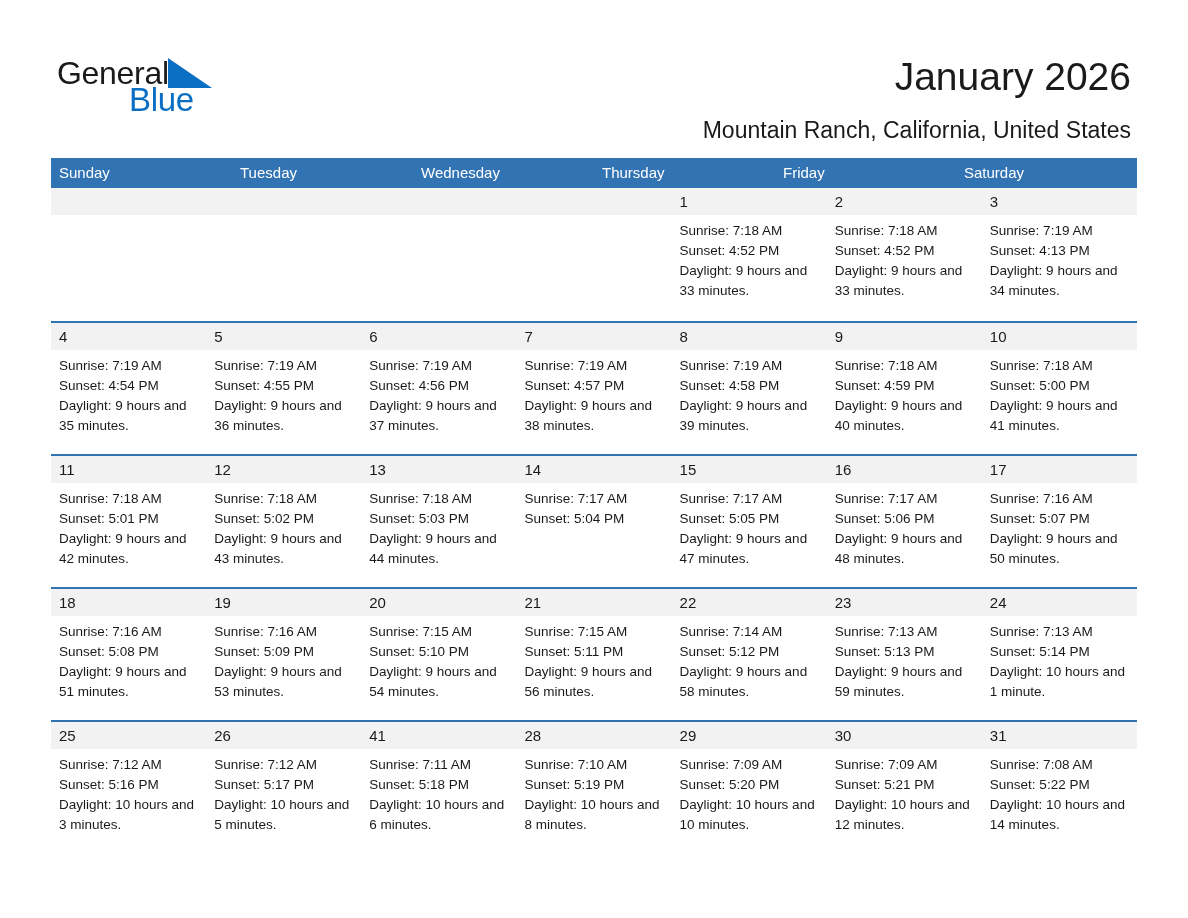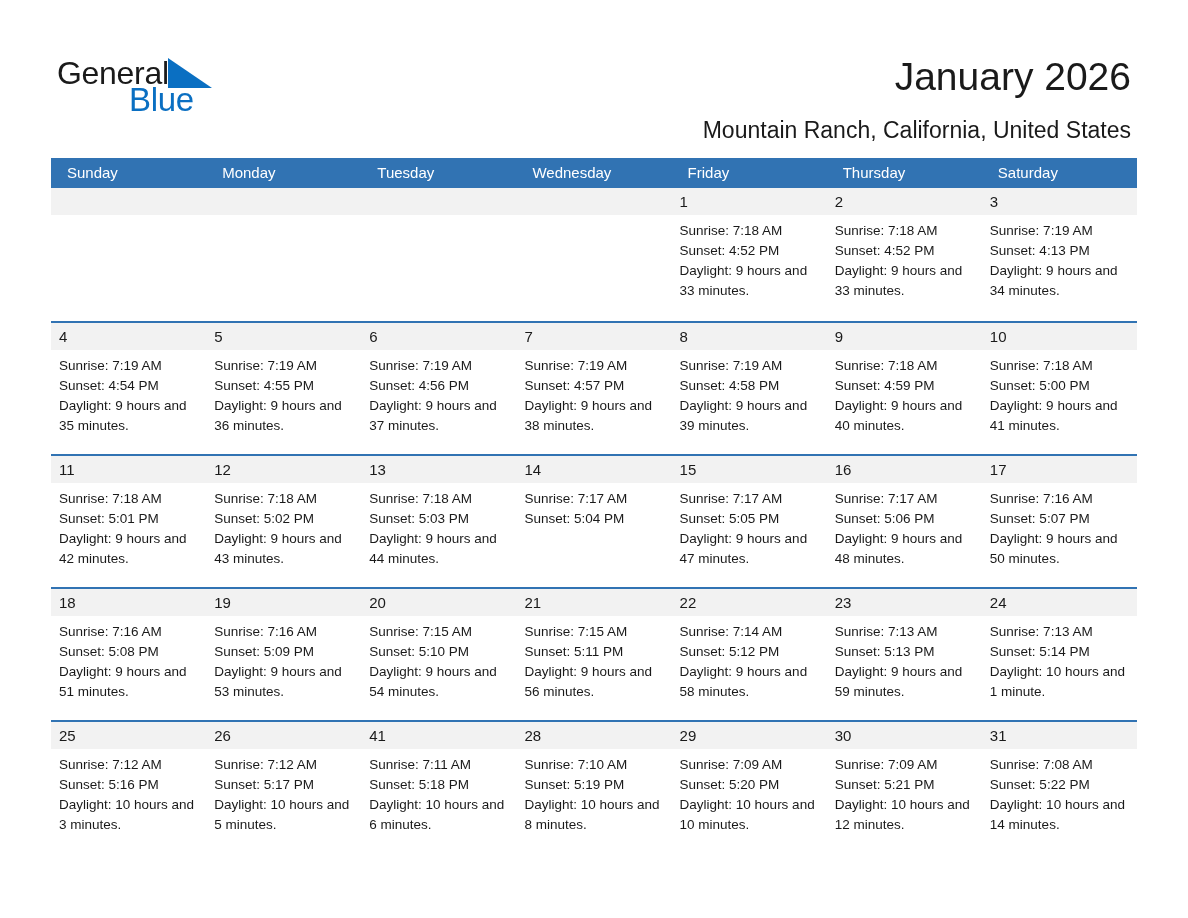--- a/index.html
+++ b/index.html
@@ -99,21 +99,21 @@
   .weekdays {
     display: flex;
     background: #3173b3;
     height: 30px;
   }
   .weekday {
     flex: 1 1 0;
     color: #ffffff;
     font-size: 15px;
     line-height: 30px;
-    padding-left: 16px;
+    padding-left: 8px;
     box-sizing: border-box;
     white-space: nowrap;
   }
 
   .week {
     display: flex;
     border-top: 2px solid #3173b3;
     height: 133px;
     box-sizing: border-box;
   }
@@ -169,25 +169,24 @@
     </div>
 
     <div class="title">January 2026</div>
     <div class="subtitle">Mountain Ranch, California, United States</div>
   </div>
 
   <div class="calendar">
 
     <div class="weekdays">
       <div class="weekday">Sunday</div>
-      <div class="weekday">Monday</div>
       <div class="weekday">Tuesday</div>
       <div class="weekday">Wednesday</div>
+      <div class="weekday">Thursday</div>
       <div class="weekday">Friday</div>
-      <div class="weekday">Thursday</div>
       <div class="weekday">Saturday</div>
     </div>
 
     <div class="week first">
       <div class="day empty">
         <div class="daynum"></div>
       </div>
       <div class="day empty">
         <div class="daynum"></div>
       </div>

